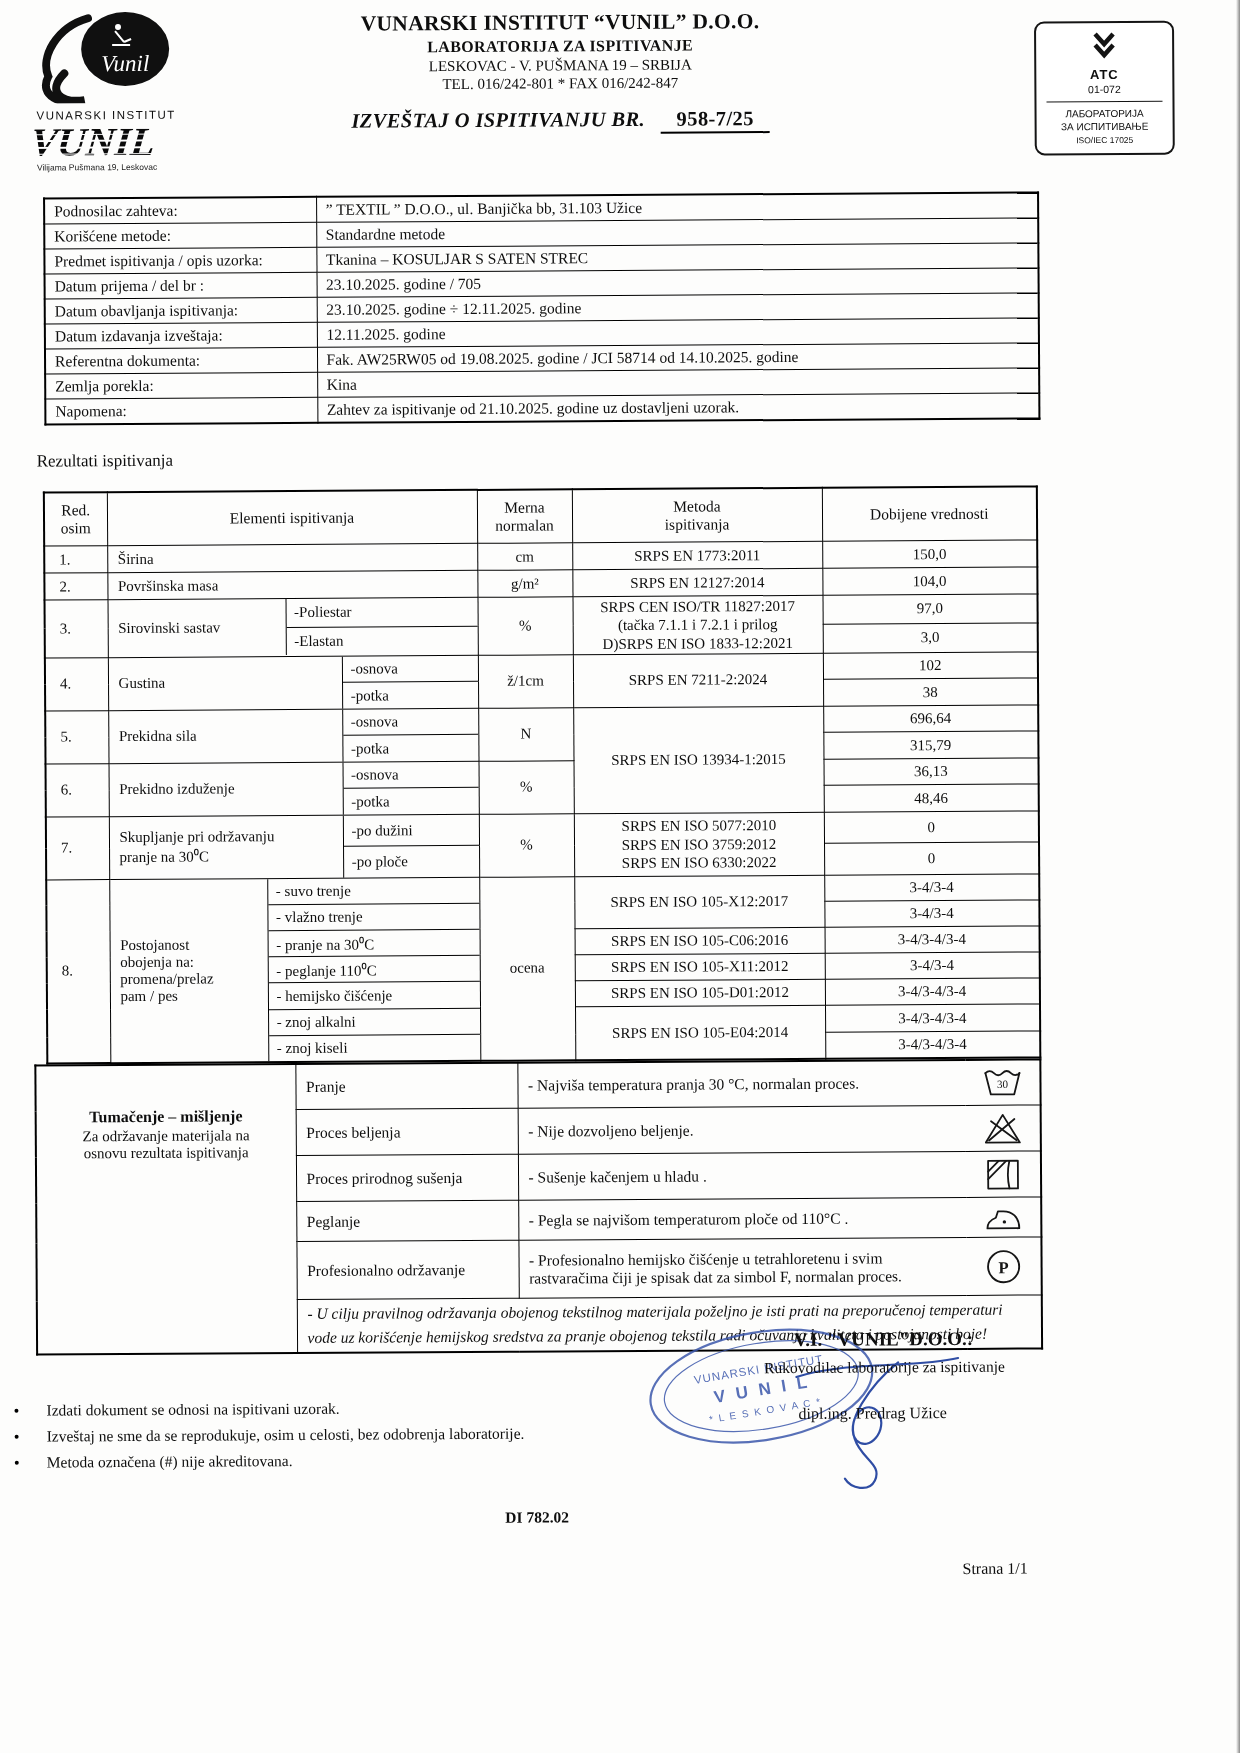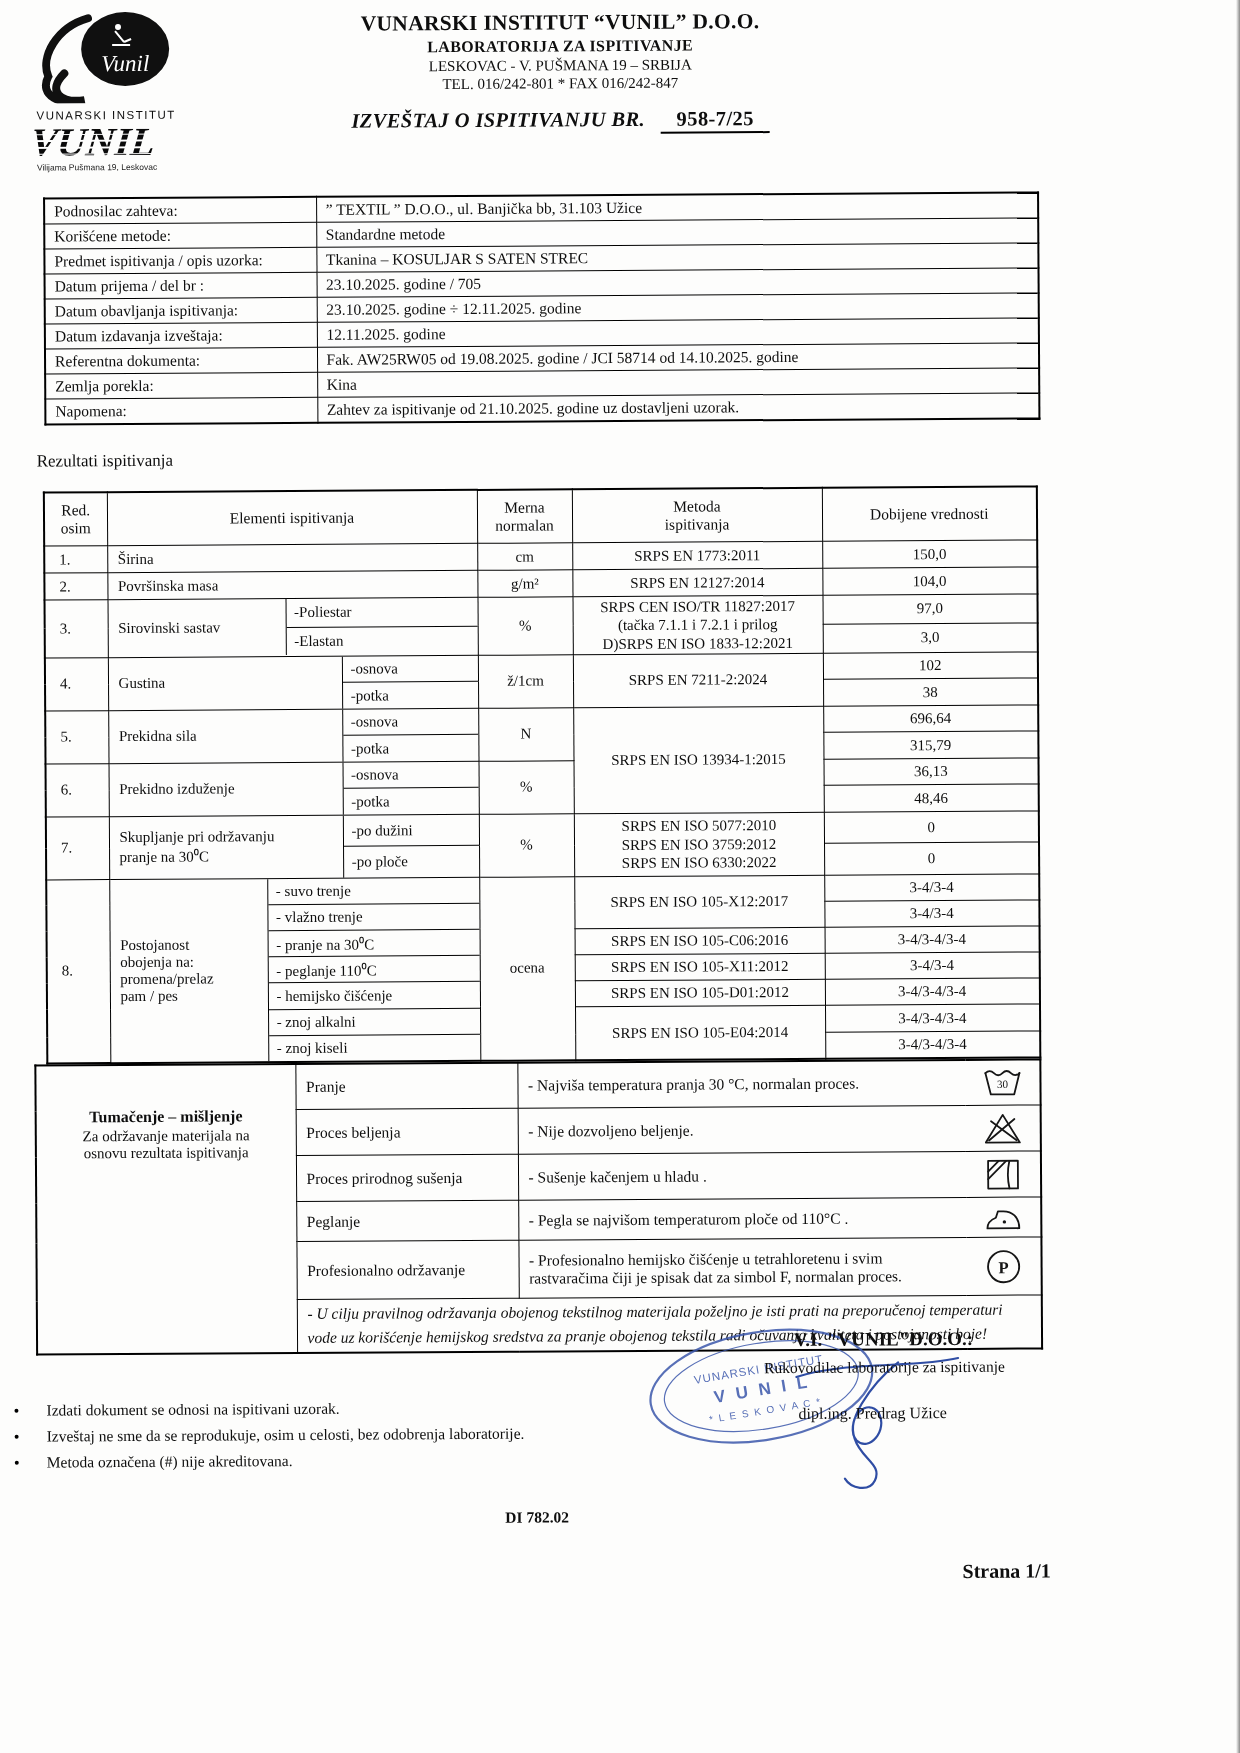--- a/index.html
+++ b/index.html
@@ -78,21 +78,21 @@
   
   .sig-company{position:absolute;left:788px;top:1330px;font-size:19px;font-weight:bold;}
   .sig-role{position:absolute;left:758px;top:1360px;font-size:15.5px;}
   .sig-name{position:absolute;left:792px;top:1406px;font-size:16px;}
   .stamp{position:absolute;left:630px;top:1322px;}
   .sig-scrawl{position:absolute;left:780px;top:1352px;}
   .notes{position:absolute;left:8px;top:1398px;width:640px;}
   .note-line{display:flex;align-items:center;margin-bottom:8px;font-size:15.5px;}
   .note-bullet{width:4px;height:4px;border-radius:50%;background:#000;margin-right:28px;flex:0 0 auto;}
   .doc-code{position:absolute;left:420px;top:1508px;width:220px;text-align:center;font-size:15.5px;font-weight:bold;}
-  .page-label{position:absolute;left:955px;top:1562px;font-size:20px;font-weight:bold;}
+  .page-label{position:absolute;left:955px;top:1562px;font-size:16px;}
   .icon-stroke{stroke:#161616;fill:none;stroke-width:1.7;stroke-linecap:round;stroke-linejoin:round;}
 </style>
 </head>
 <body>
 
 <div class="page">
 <div class="tilt">
 
   <div class="header">
     <div class="logo-block">
@@ -114,20 +114,32 @@
       <div class="org-name">VUNARSKI INSTITUT “VUNIL” D.O.O.</div>
       <div class="lab-line">LABORATORIJA ZA ISPITIVANJE</div>
       <div class="addr-line">LESKOVAC - V. PUŠMANA 19 – SRBIJA</div>
       <div class="tel-line">TEL. 016/242-801 * FAX 016/242-847</div>
       <div class="report-title">
         <span>IZVEŠTAJ O ISPITIVANJU BR.</span>
         <span class="report-number">958-7/25</span>
       </div>
     </div>
 
+    <div class="badge">
+      <svg width="34" height="30" viewBox="0 0 34 30">
+        <path d="M8 3 L17 13 L26 3" stroke="#141414" stroke-width="4.5" fill="none"></path>
+        <path d="M8 14 L17 24 L26 14" stroke="#141414" stroke-width="4.5" fill="none"></path>
+      </svg>
+      <div class="badge-acronym">ATC</div>
+      <div class="badge-number">01-072</div>
+      <div class="badge-divider"></div>
+      <div class="badge-caption pre">ЛАБОРАТОРИЈА
+ЗА ИСПИТИВАЊЕ</div>
+      <div class="badge-standard">ISO/IEC 17025</div>
+    </div>
   </div>
 
   <table class="info-table">
     <colgroup>
           <col style="width:272px">
           <col>
         </colgroup>
     <tbody>
           <tr>
             <td class="info-label">Podnosilac zahteva:</td>

